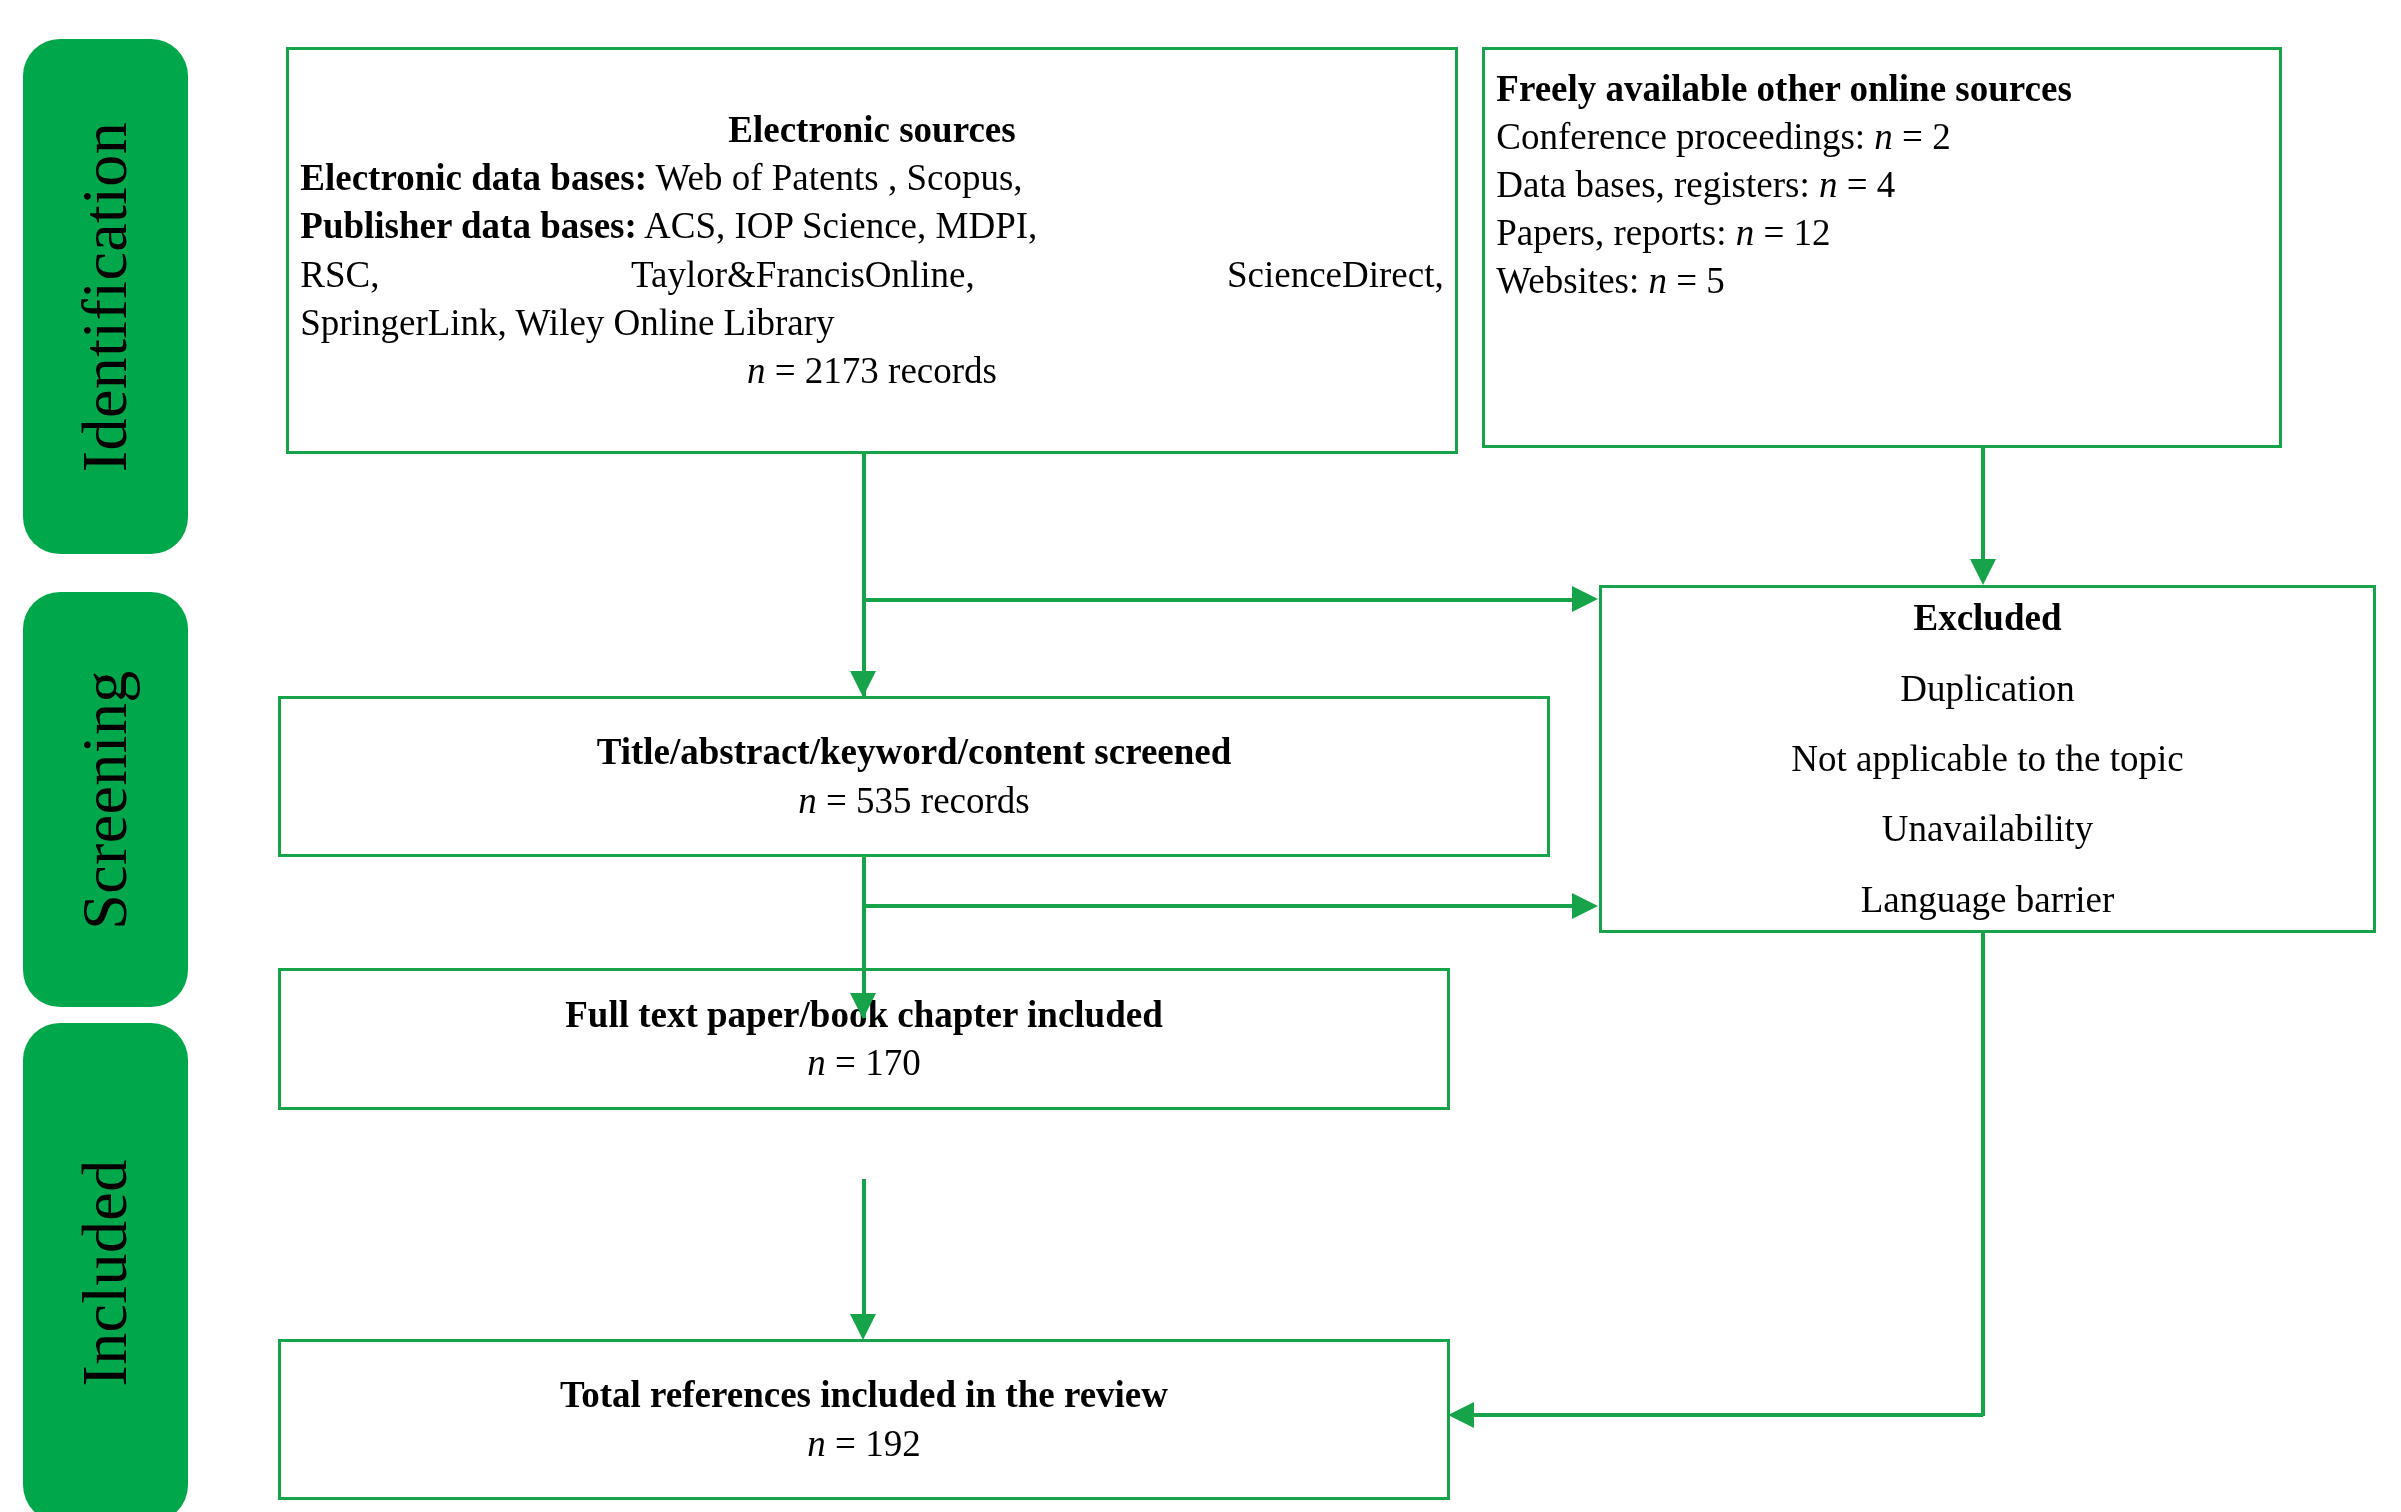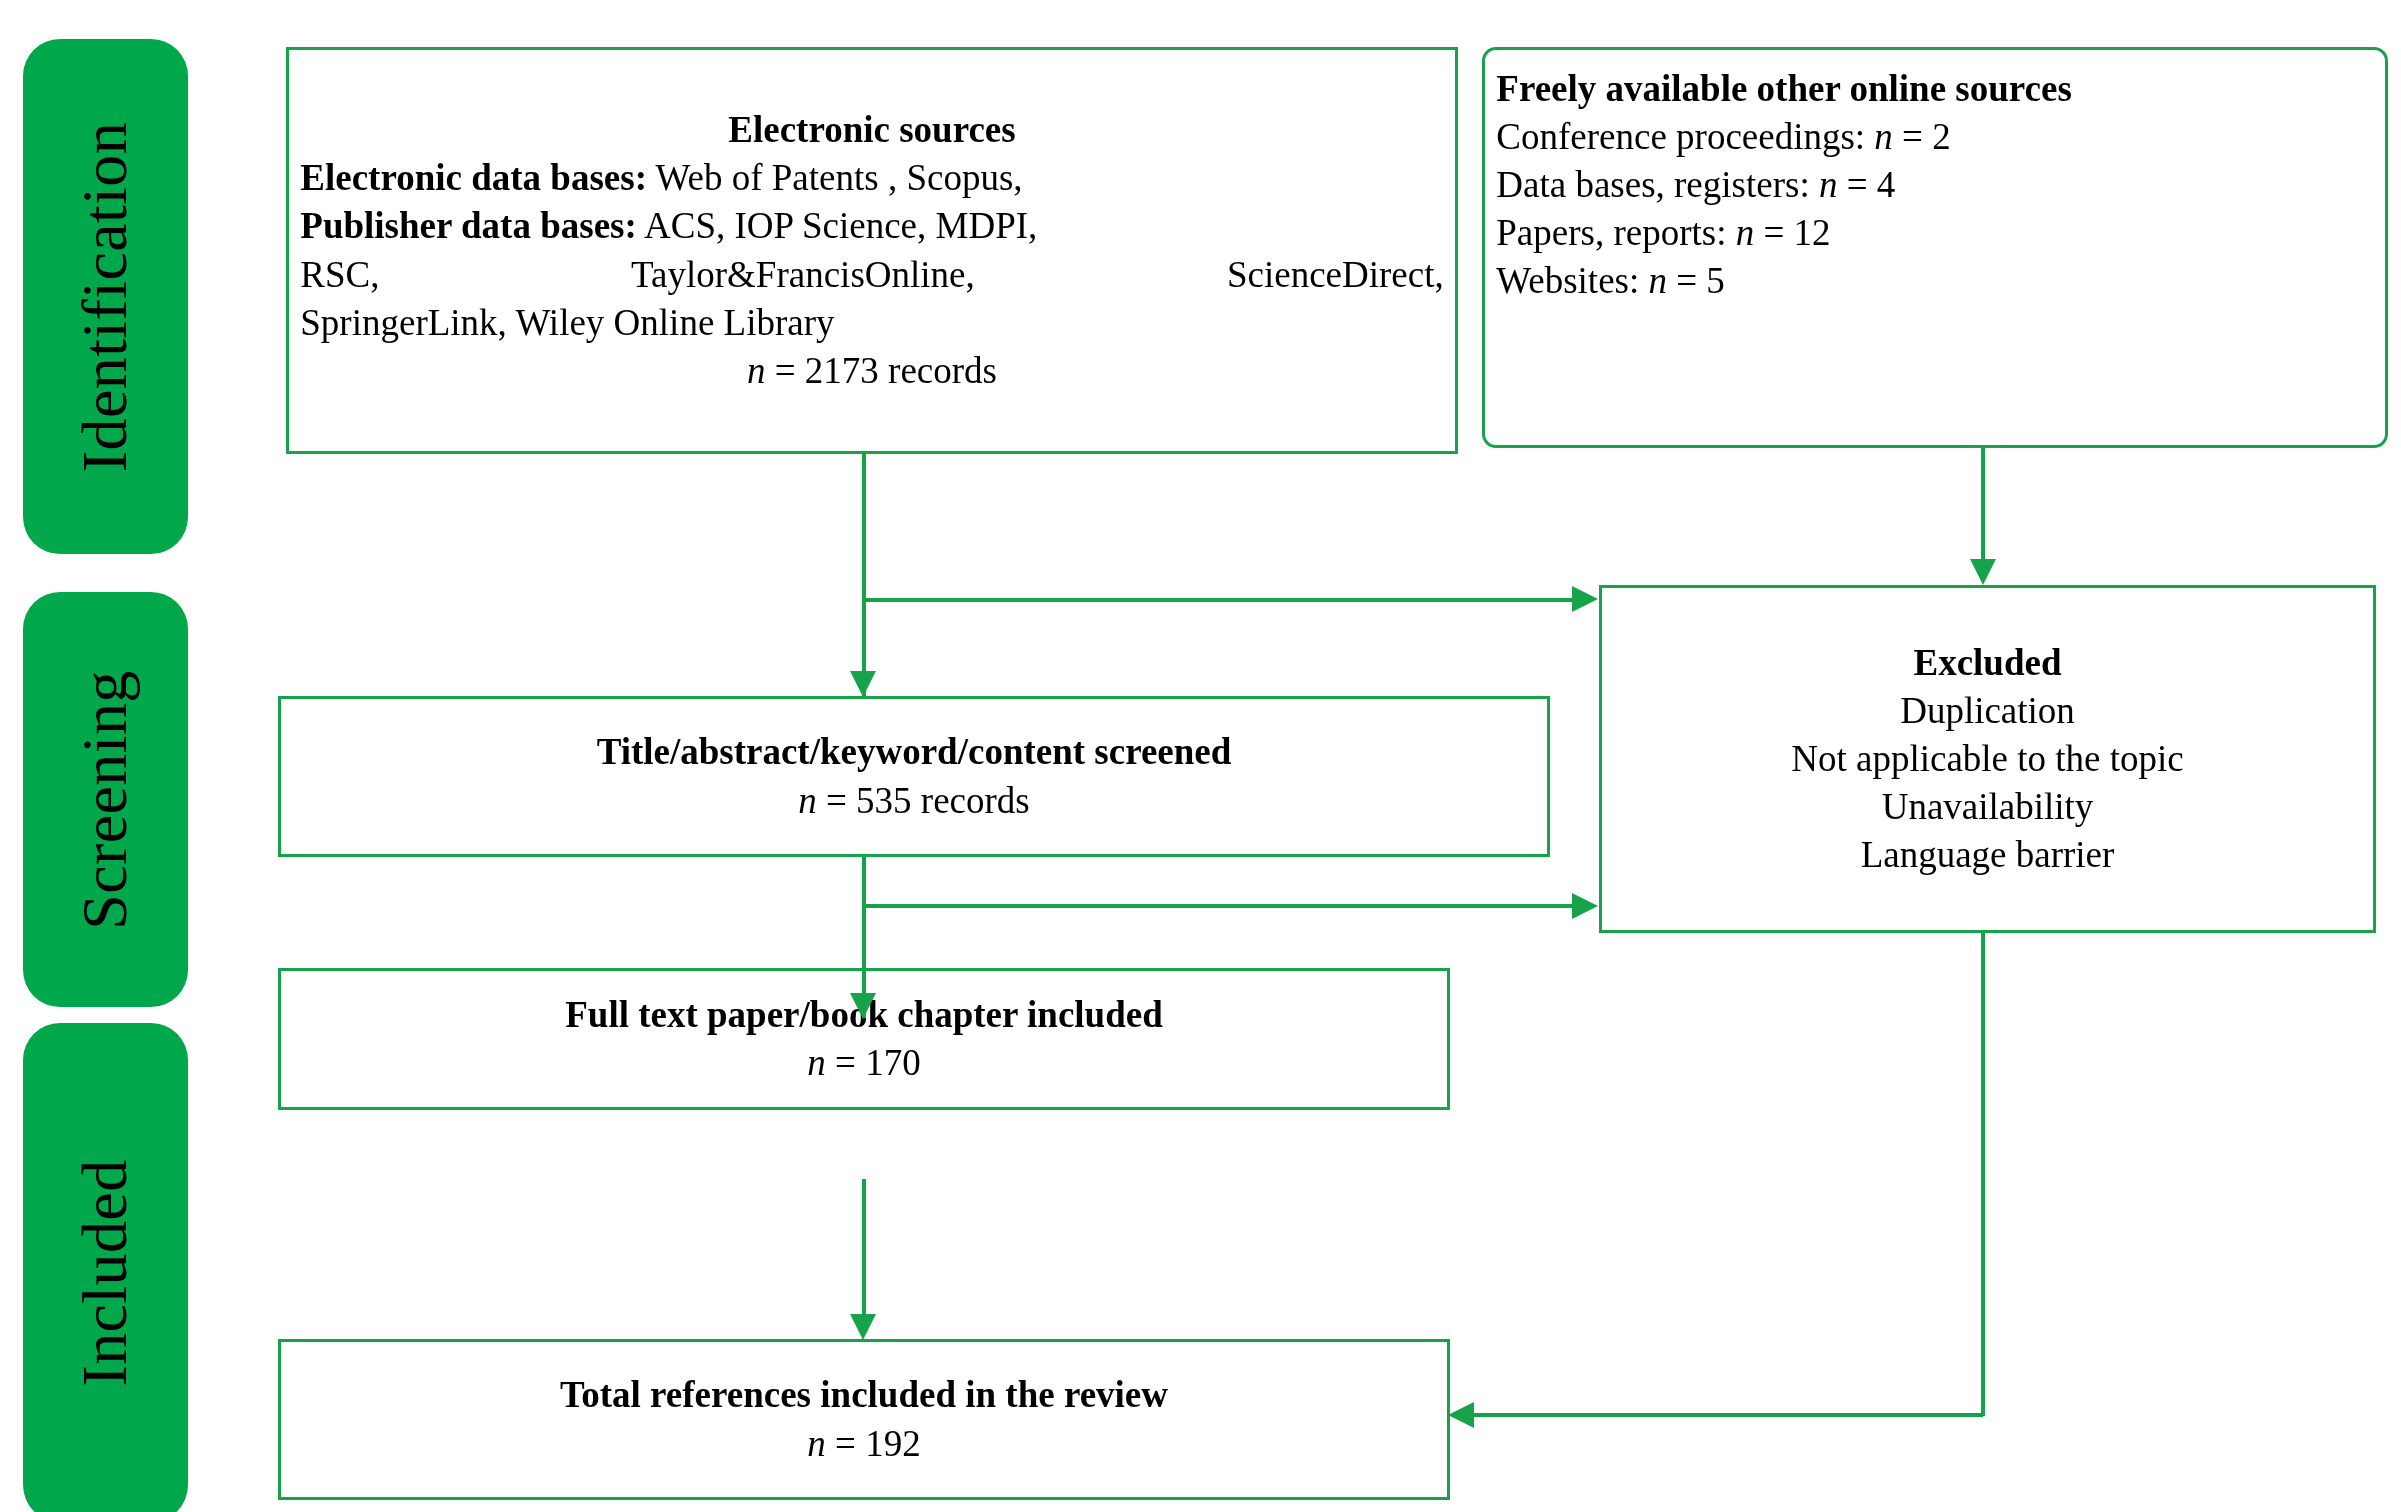--- a/index.html
+++ b/index.html
@@ -118,38 +118,38 @@
       <span>RSC,</span>
       <span>Taylor&amp;FrancisOnline,</span>
       <span>ScienceDirect,</span>
     </div>
     <div class="ln lft">SpringerLink, Wiley Online Library</div>
     <div class="ln ctr">
       <span class="ital">n</span><span> = 2173 records</span>
     </div>
   </div>
 
-  <div class="box" style="left:1482px; top:47px; width:906px; height:401px; justify-content:flex-start; padding-top:14.5px;border-radius:14px;">
+  <div class="box" style="left:1482px; top:47px; width:800px; height:401px; justify-content:flex-start; padding-top:14.5px;">
     <div class="ln lft bold">Freely available other  online sources</div>
 
     <div class="ln lft">
       <span>Conference proceedings: </span><span class="ital">n</span><span> = 2</span>
     </div>
     <div class="ln lft">
       <span>Data bases, registers: </span><span class="ital">n</span><span> = 4</span>
     </div>
     <div class="ln lft">
       <span>Papers, reports: </span><span class="ital">n</span><span> = 12</span>
     </div>
     <div class="ln lft">
       <span>Websites: </span><span class="ital">n</span><span> = 5</span>
     </div>
   </div>
 
-  <div class="box" style="left:1599px; top:585px; width:777px; height:348px;">
+  <div class="box" style="left:1599px; top:585px; width:777px; height:348px;justify-content:space-between;">
     <div class="ln ctr bold">Excluded</div>
     <div class="ln ctr">Duplication</div>
     <div class="ln ctr">Not applicable to the topic</div>
     <div class="ln ctr">Unavailability</div>
     <div class="ln ctr">Language barrier</div>
   </div>
 
   <div class="box" style="left:278px; top:696px; width:1272px; height:161px;">
     <div class="ln ctr bold">Title/abstract/keyword/content screened</div>
     <div class="ln ctr">

